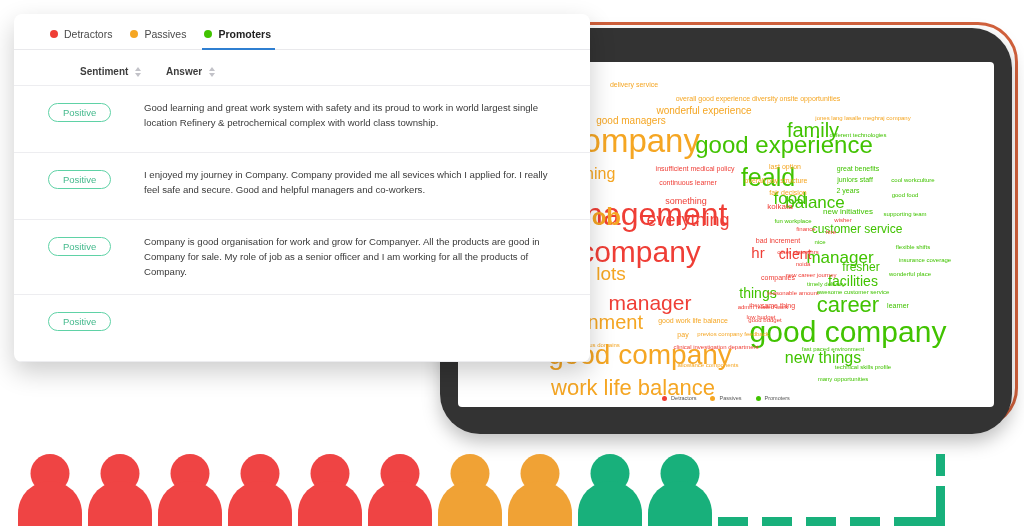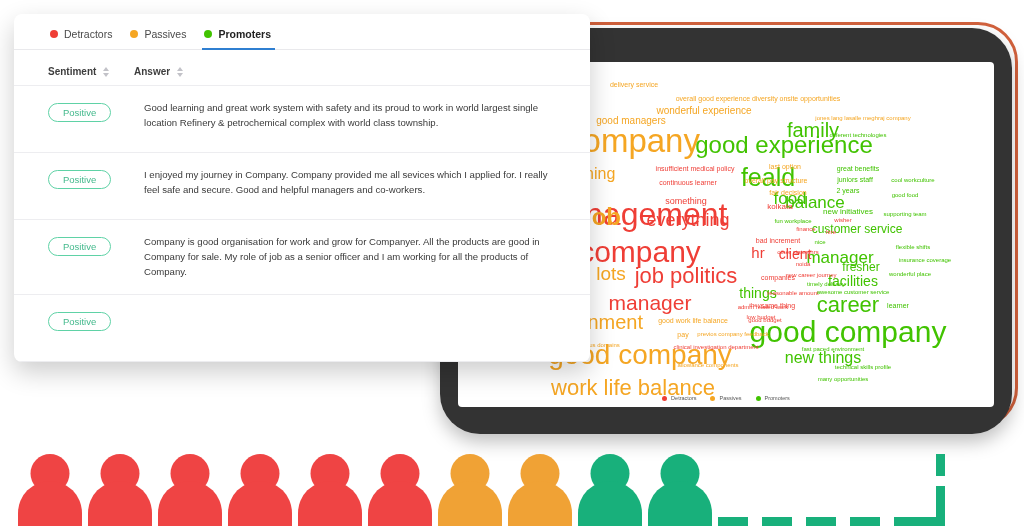--- a/index.html
+++ b/index.html
@@ -34,21 +34,21 @@
   .tab{display:flex;align-items:center;gap:6px;padding:0 16px 9px 2px;
        font-size:10.5px;color:#4a4a4a;cursor:pointer;position:relative;}
   .tab .dot{width:8px;height:8px;border-radius:50%;display:inline-block;}
   .tab.active{font-weight:bold;color:#222;}
   .tab.active::after{content:"";position:absolute;left:0;right:12px;bottom:-1px;
        height:2px;background:#2f7fd1;}
 
   #thead{display:flex;padding:16px 34px 8px 34px;border-bottom:1px solid #ededf0;}
   .th{display:flex;align-items:center;gap:7px;font-size:10px;font-weight:bold;
       color:#3d3d3d;}
-  .th.c1{width:86px;}
+  .th.c1{width:86px;margin-left:32px;}
   .sorter{display:inline-flex;flex-direction:column;gap:2px;cursor:pointer;}
   .sorter i{display:block;width:0;height:0;border-left:3.5px solid transparent;
       border-right:3.5px solid transparent;}
   .sorter i.up{border-bottom:4px solid #c2c2c8;}
   .sorter i.dn{border-top:4px solid #c2c2c8;}
 
   .row{display:flex;align-items:flex-start;padding:14px 34px;
        border-bottom:1px solid #ededf0;min-height:38px;}
   .row .c1{width:86px;flex:0 0 86px;padding-top:2px;}
   .badge{display:inline-block;border:1px solid #5fd2a6;color:#43b98c;
@@ -76,21 +76,20 @@
   <div class="body">
     <div class="screen">
       <div id="cloud">
           <span class="w" style="left: 175px; top: 78px; font-size: 33px; color: rgb(245, 166, 35);">company</span>
           <span class="w" style="left: 176px; top: 152px; font-size: 32px; color: rgb(239, 62, 54);">management</span>
           <span class="w" style="left: 182px; top: 190px; font-size: 30px; color: rgb(239, 62, 54);">company</span>
           <span class="w" style="left: 390px; top: 270px; font-size: 30px; color: rgb(65, 195, 0);">good company</span>
           <span class="w" style="left: 182px; top: 293px; font-size: 28px; color: rgb(245, 166, 35);">good company</span>
           <span class="w" style="left: 326px; top: 83px; font-size: 24px; color: rgb(65, 195, 0);">good experience</span>
           <span class="w" style="left: 310px; top: 115px; font-size: 25px; color: rgb(65, 195, 0);">feald</span>
-          <span class="w" style="left: 228px; top: 214px; font-size: 22px; color: rgb(239, 62, 54);">job politics</span>
           <span class="w" style="left: 175px; top: 326px; font-size: 22px; color: rgb(245, 166, 35);">work life balance</span>
           <span class="w" style="left: 390px; top: 243px; font-size: 22px; color: rgb(65, 195, 0);">career</span>
           <span class="w" style="left: 192px; top: 240px; font-size: 21px; color: rgb(239, 62, 54);">manager</span>
           <span class="w" style="left: 130px; top: 260px; font-size: 20px; color: rgb(245, 166, 35);">environment</span>
           <span class="w" style="left: 230px; top: 158px; font-size: 18px; color: rgb(239, 62, 54);">everything</span>
           <span class="w" style="left: 145px; top: 155px; font-size: 24px; color: rgb(245, 166, 35); font-weight: bold;">job</span>
           <span class="w" style="left: 153px; top: 211px; font-size: 19px; color: rgb(245, 166, 35);">lots</span>
           <span class="w" style="left: 403px; top: 205px; font-size: 12px; color: rgb(65, 195, 0);">fresher</span>
           <span class="w" style="left: 357px; top: 140px; font-size: 17px; color: rgb(65, 195, 0);">balance</span>
           <span class="w" style="left: 382px; top: 195px; font-size: 17px; color: rgb(65, 195, 0);">manager</span>

